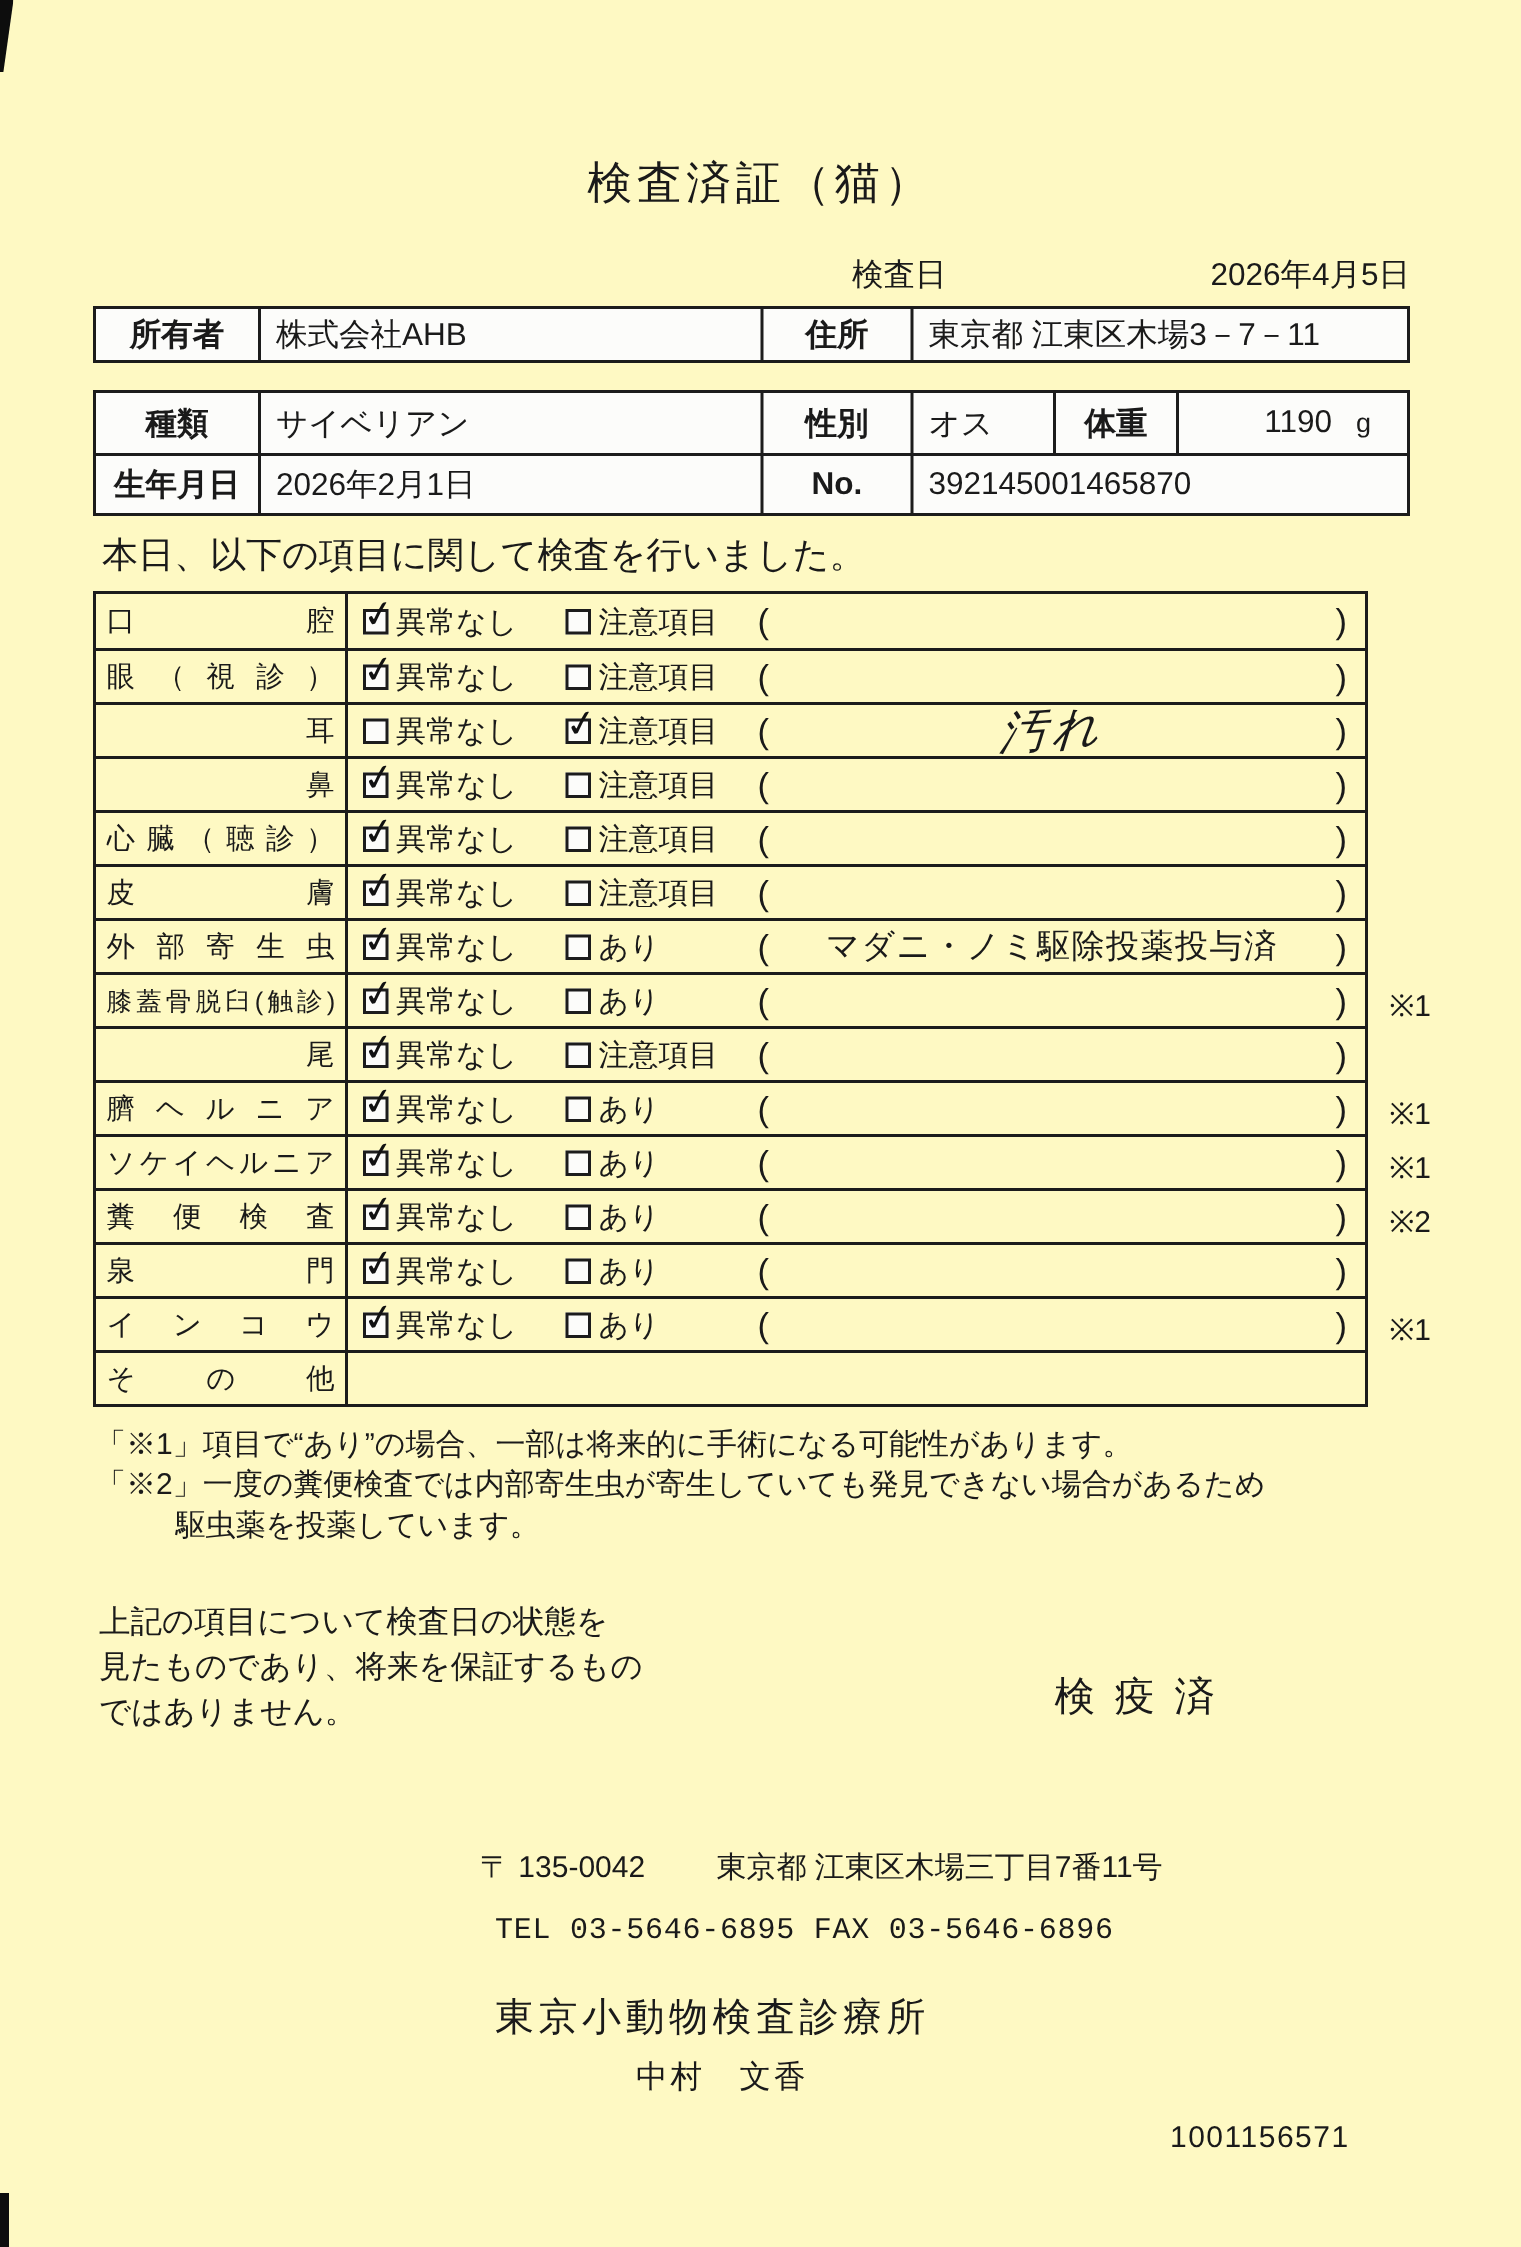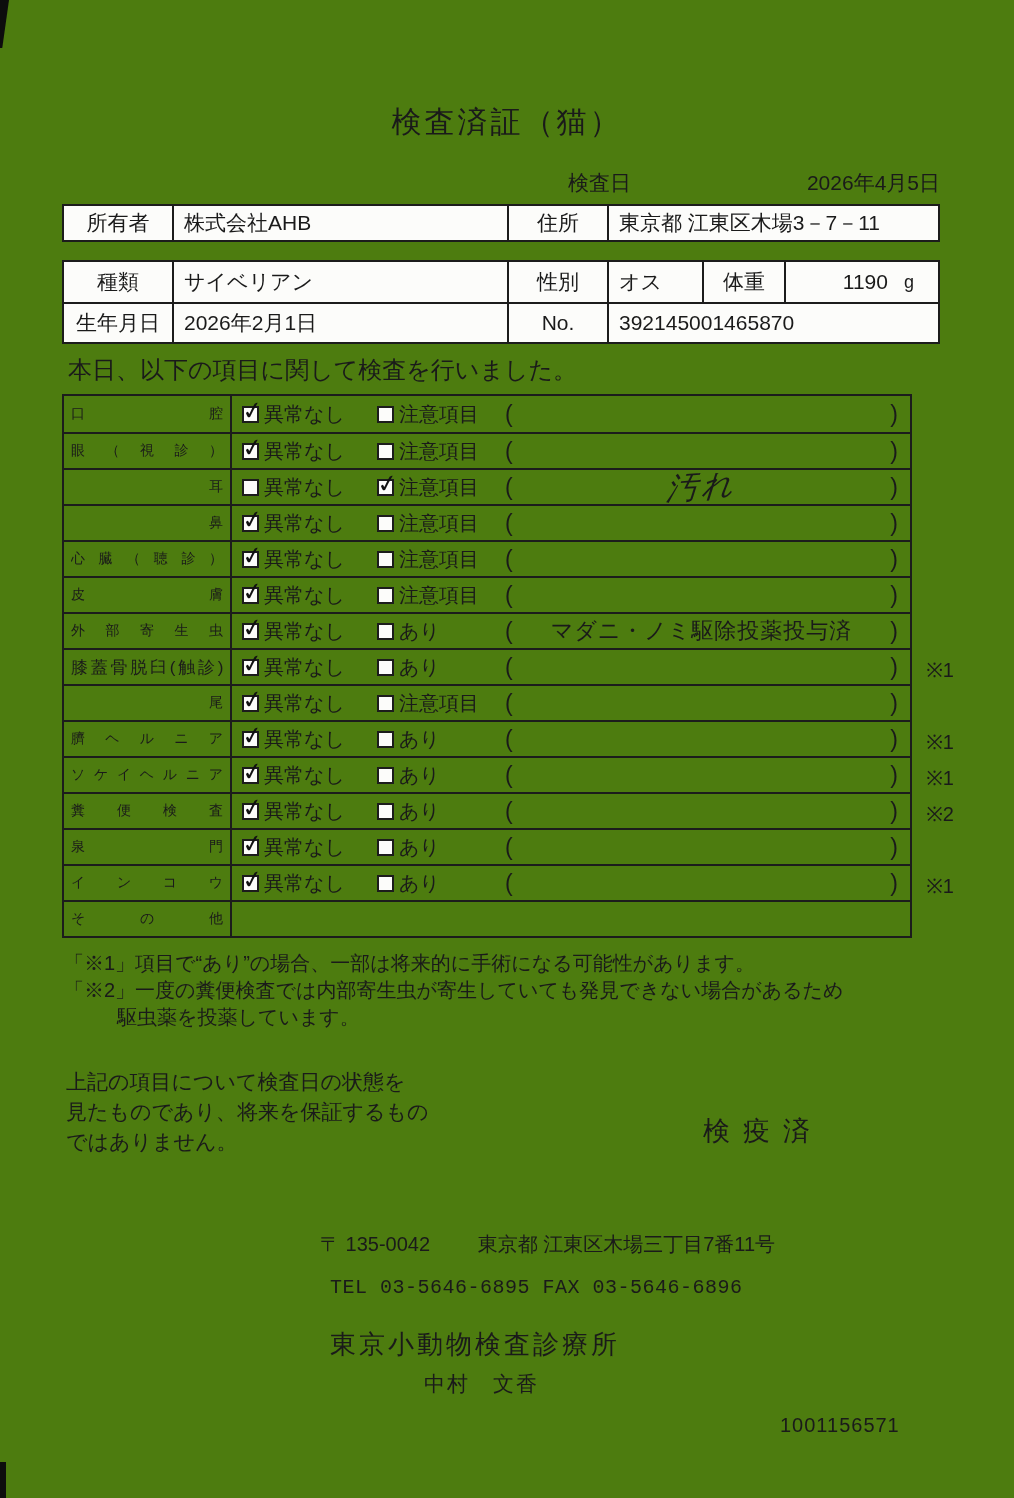--- a/index.html
+++ b/index.html
@@ -1,56 +1,56 @@
 <!DOCTYPE html>
 <html><head>
 <meta charset="utf-8">
 <style>
   * { margin:0; padding:0; box-sizing:border-box; }
   html,body { background:#e9e9e9; }
   body { font-family:"Liberation Sans", sans-serif; }
   .page {
     position:relative; width:1014px; height:1498px; margin:0 auto;
-    background:#4d7c0f; color:#1a1a1a; overflow:hidden;
+    background:#fef9c3; color:#1a1a1a; overflow:hidden;
   }
   .artifact { position:absolute; background:#0d0d0d; }
   .a-top { left:0; top:0; width:9px; height:48px; clip-path:polygon(0 0,100% 0,25% 100%,0 100%); }
   .a-bottom { left:0; top:1462px; width:6px; height:36px; }
 
   .title { padding-top:102px; text-align:center; font-size:30px; font-weight:400; letter-spacing:3px; }
 
   .date-row { margin:26px 0 0 62px; width:878px; display:flex; font-size:21px; }
   .date-row .dlabel { margin-left:506px; }
   .date-row .dvalue { margin-left:auto; }
 
   .tbl { margin-left:62px; width:878px; border:2px solid #1c1c1c; background:#fcfcfa; }
   .tbl-owner { margin-top:7px; }
   .tbl-animal { margin-top:18px; }
   .trow { display:flex; height:34px; align-items:stretch; }
   .tbl-animal .trow { height:40px; }
   .trow + .trow { border-top:2px solid #1c1c1c; }
   .cell { display:flex; align-items:center; border-left:2px solid #1c1c1c; padding:0 10px; font-size:21px; }
   .cell:first-child { border-left:none; }
-  .lblc { justify-content:center; padding:0 4px; }
+  .lblc { justify-content:center; padding:0 4px;font-weight:bold; }
   .w-108 { width:108px; flex:none; }
   .w-335 { width:335px; flex:none; }
   .w-80  { width:100px;  flex:none; }
   .w-95  { width:95px;  flex:none; }
   .w-82  { width:82px;  flex:none; }
   .w-rest{ flex:1; }
   .weight-cell { justify-content:flex-end; padding-right:24px; }
   .weight-cell .wu { margin-left:16px; font-size:18px; }
 
   .intro { margin:10px 0 0 68px; font-size:24px; }
 
   .check-table { margin:8px 0 0 62px; width:850px; border:2px solid #1c1c1c; }
   .crow { display:flex; height:36px; position:relative; }
   .crow + .crow { border-top:2px solid #1c1c1c; }
   .c-label { width:168px; flex:none; border-right:2px solid #1c1c1c; display:flex; align-items:center; padding:0 7px; }
-  .jl { width:100%; font-size:14px; text-align:justify; text-align-last:justify; white-space:nowrap; overflow:hidden; }
+  .jl { width:100%; font-size:19px; text-align:justify; text-align-last:justify; white-space:nowrap; overflow:hidden; }
   .jl.tight { font-size:17px; letter-spacing:-0.5px; }
   .c-body { flex:1; display:flex; align-items:center; font-size:20px; }
   .grp { display:flex; align-items:center; }
   .grp1 { width:135px; margin-left:10px; }
   .grp2 { width:128px; }
   .cb { width:17px; height:17px; border:2px solid #1c1c1c; display:inline-block; position:relative; margin-right:5px; flex:none; background:#fcfcfa; }
   .tick { position:absolute; left:-2px; top:-10px; font-size:25px; line-height:1; transform:rotate(-8deg); color:#111; }
   .paren { font-size:23px; font-weight:400; }
   .p2 { margin-right:12px; }
   .note { flex:1; text-align:center; font-size:22px; letter-spacing:1px; }

